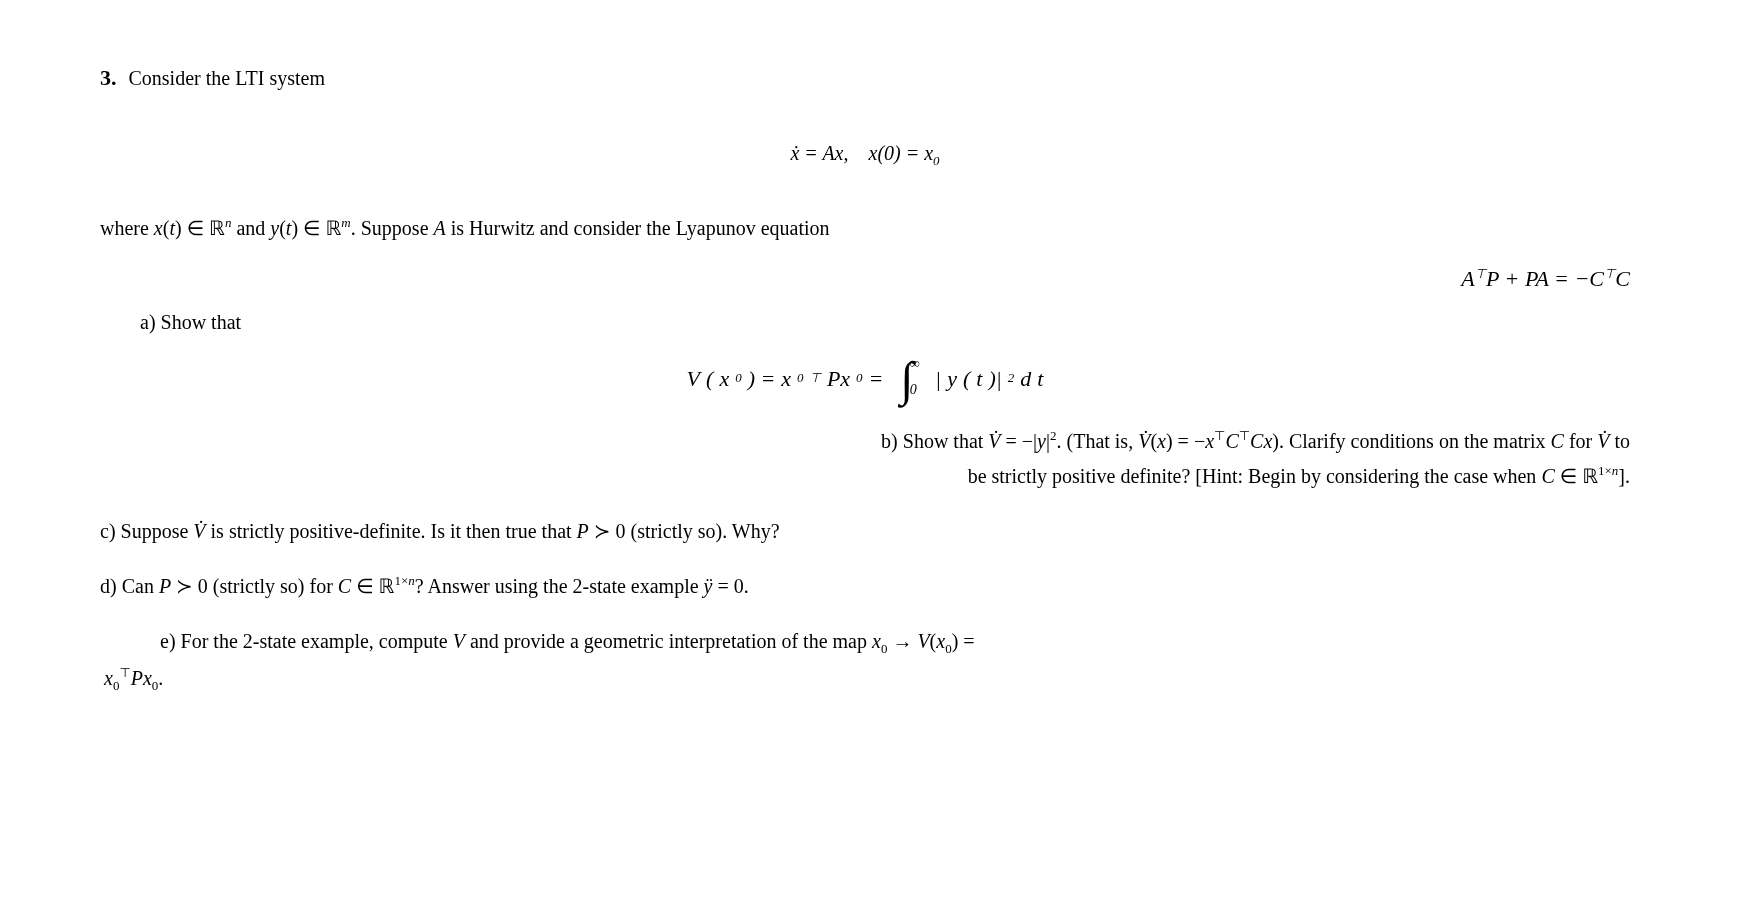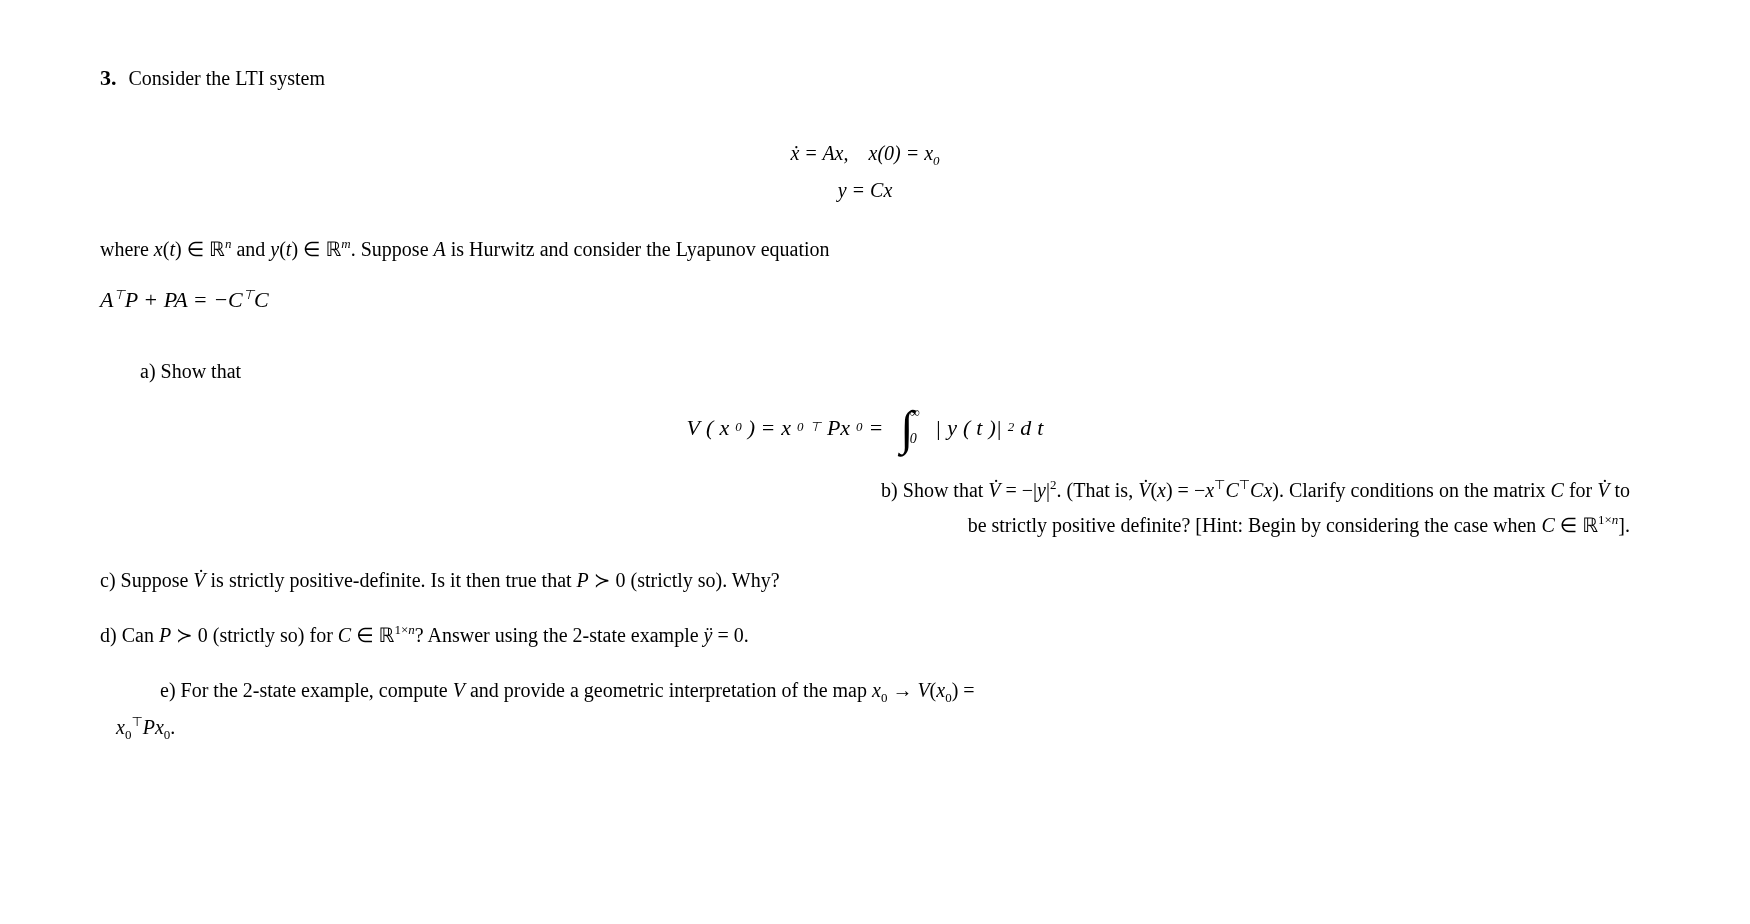--- a/index.html
+++ b/index.html
@@ -26,40 +26,40 @@
 
     .problem-header {
       display: flex;
       align-items: baseline;
       gap: 12px;
       margin-bottom: 24px;
     }
 
     .equations-block {
       text-align: center;
-      margin: 10px 0 24px 0;
+      margin: 10px 0 39px 0;
     }
 
     .equation-line {
       display: block;
       font-style: italic;
       font-size: 20px;
       line-height: 1.8;
     }
 
     .body-text {
       font-size: 20px;
       margin-bottom: 16px;
       line-height: 1.7;
     }
 
     .lyapunov-eq {
-      text-align: left;
+      text-align: right;
       font-size: 22px;
-      margin: 16px 0 36px 0;
+      margin: 16px 0 8px 0;
       font-style: italic;
     }
 
     .part {
       margin-bottom: 20px;
     }
 
     .integral-eq {
       text-align: center;
       margin: 18px 0 24px 0;
@@ -103,39 +103,36 @@
 
     .part-e-text {
       font-size: 20px;
       line-height: 1.75;
       margin-left: 60px;
     }
 
     .part-e-last-line {
       font-size: 20px;
       line-height: 1.75;
-      margin-left: 16px;
+      margin-left: 4px;
     }
   </style>
 </head>
 <body>
 
 <div>
 
   <div class="problem-header">
     <span class="problem-number">3.</span>
     <span class="body-text">Consider the LTI system</span>
   </div>
 
   <div class="equations-block">
     <span class="equation-line">
       <i>ẋ</i> = <i>Ax</i>,&nbsp;&nbsp;&nbsp;&nbsp;<i>x</i>(0) = <i>x</i><sub>0</sub>
-    </span>
-    <span class="equation-line">
-      <i>y</i> = <i>Cx</i>
     </span>
   </div>
 
   <p class="body-text">
     where <i>x</i>(<i>t</i>) ∈ ℝ<sup><i>n</i></sup> and <i>y</i>(<i>t</i>) ∈ ℝ<sup><i>m</i></sup>. Suppose <i>A</i> is Hurwitz and consider the Lyapunov equation
   </p>
 
   <div class="lyapunov-eq">
     <i>A</i><sup>⊤</sup><i>P</i> + <i>PA</i> = −<i>C</i><sup>⊤</sup><i>C</i>
   </div>

